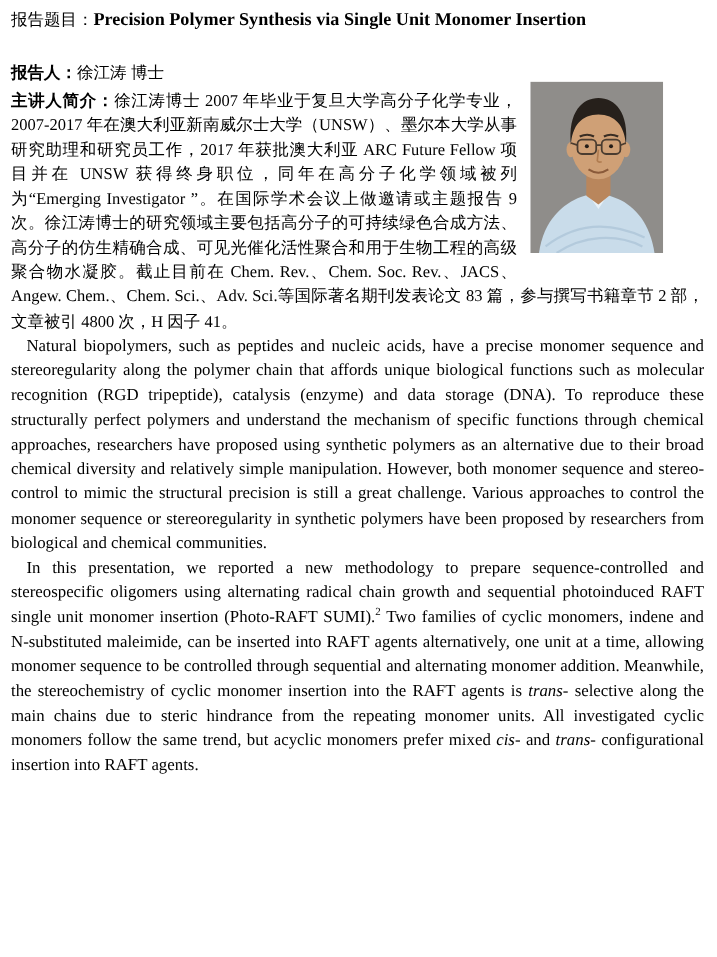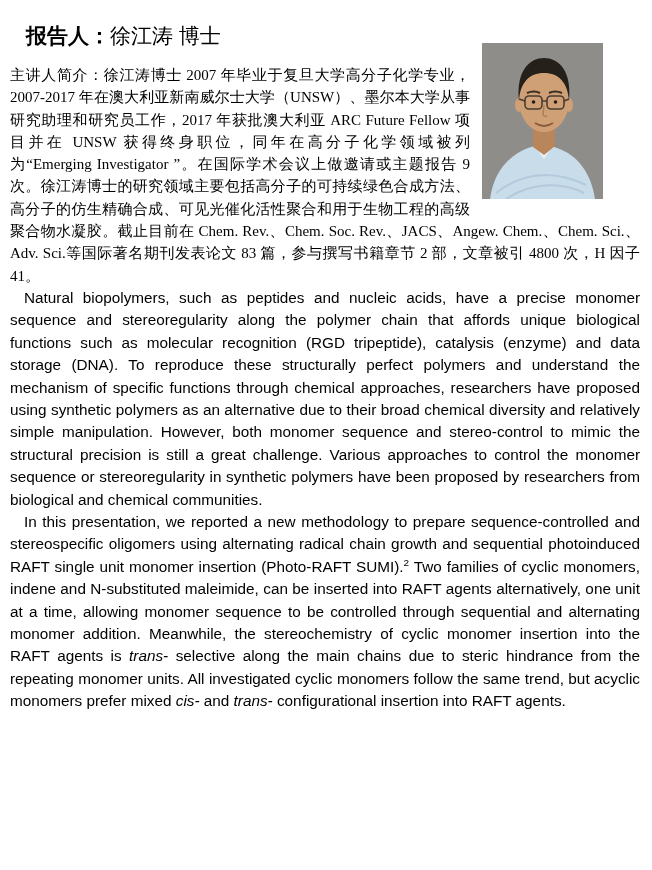--- a/index.html
+++ b/index.html
@@ -34,64 +34,65 @@
   .info-block { zoom: 1; }
   .photo-float {
     float: right;
     width: 121px;
     height: 156px;
     margin: 19px 37px 10px 12px;
     overflow: hidden;
   }
   .photo-float svg { display: block; }
   .info-line {
-    margin: 16px;
+    margin: 0;
     line-height: 24px;
-    font-size: 21px;
+    font-size: 15px;
     white-space: pre-wrap;
   }
   .info-label { font-weight: bold; }
   .bio {
     margin: 2px 0 0 0;
     font-size: 15px;
     line-height: 22.3px;
     text-align: justify;
     font-family: "Liberation Serif", serif;
   }
   .bio-label {
-    font-weight: normal;
+    font-weight: bold;
     font-family: "Liberation Sans", sans-serif;
   }
   
   .abstract-heading {
     clear: both;
     font-family: "Liberation Serif", serif;
     font-weight: normal;
     font-size: 20px;
     margin: 16px 0 7px 0;
   }
   .abs-para {
     margin: 0;
     font-size: 15.3px;
     line-height: 22.4px;
     text-align: justify;
     text-indent: 14px;
-    font-family: Liberation Sans, sans-serif;
+    font-family: Liberation Serif, serif;
   }
   .abs-para sup {
     font-size: 0.65em;
     line-height: 0;
     vertical-align: super;
   }
 </style>
 </head>
 <body>
 
 <div class="doc">
 
+  <p class="title-line"><span class="title-label">报告题目：</span><span class="title-text">Precision Polymer Synthesis via Single Unit Monomer Insertion</span></p>
 
   <div class="info-block">
 
     <div class="photo-float">
       <svg width="121" height="156" viewBox="0 0 121 156" xmlns="http://www.w3.org/2000/svg">
         <rect x="0" y="0" width="121" height="156" fill="#8f8d8a"></rect>
 
         <path d="M8,156 C12,126 30,111 46,105 L62,100 L80,107 C96,114 109,130 113,156 Z" fill="#c9dcea"></path>
 
         <path d="M14,150 C40,130 70,126 104,142 M24,156 C48,140 78,138 102,150" fill="none" stroke-width="2" opacity="0.7" stroke="#aac2d6"></path>

